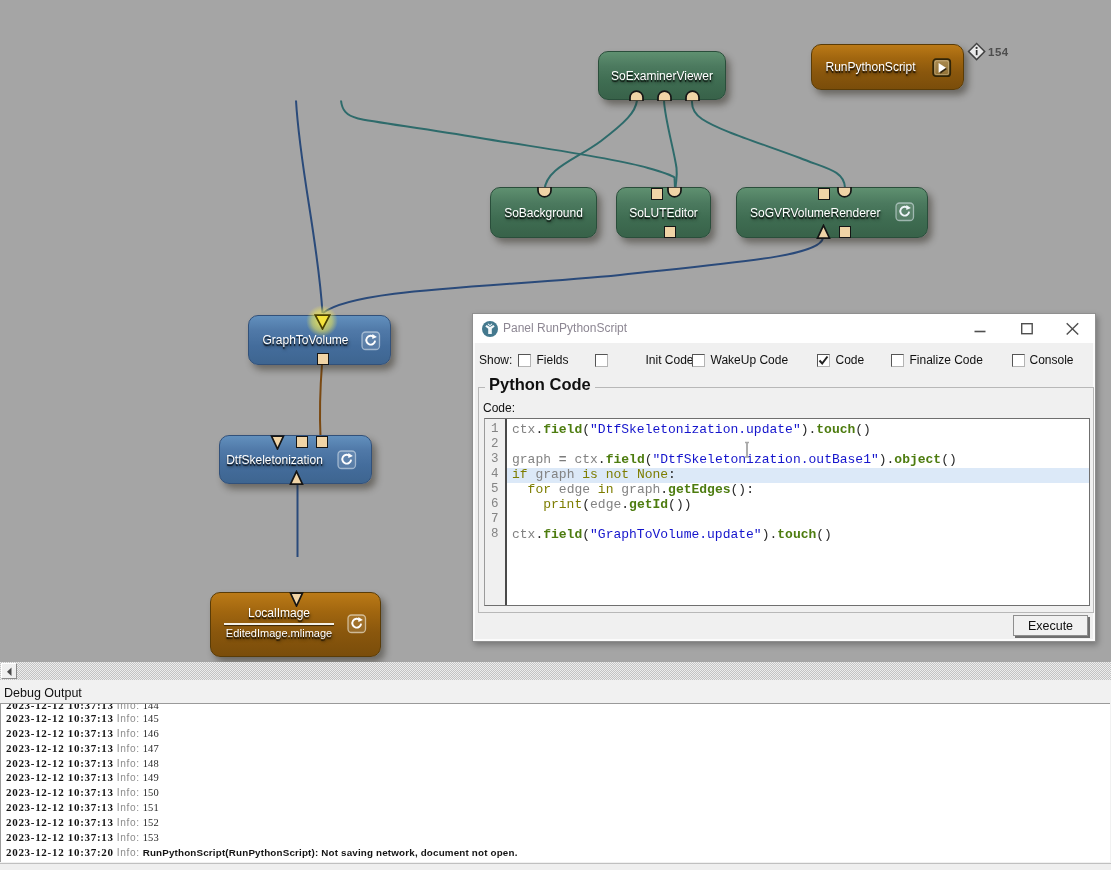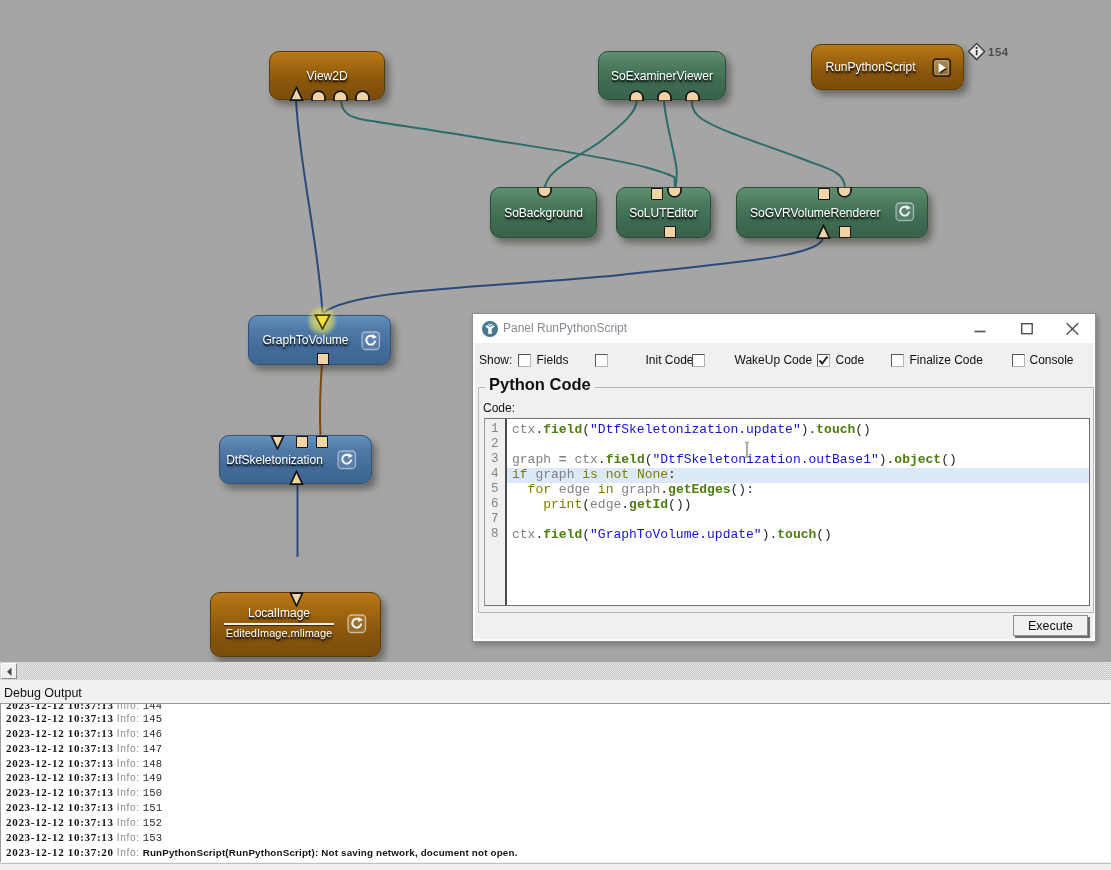--- a/index.html
+++ b/index.html
@@ -18,52 +18,38 @@
   #cbrow .cb{position:absolute;top:10.5px;width:11px;height:11px;background:#fff;border:1px solid;border-color:#555 #b4b4b4 #b4b4b4 #555;}
   #cbrow .lbl{position:absolute;top:10px;font-size:12px;color:#101010;}
   .k{color:#7d7d00;}
   .m{color:#4d7c0f;font-weight:bold;}
   .s{color:#1414cc;}
   .i{color:#828282;}
   .p{color:#2a2a2a;}
   .o{color:#7c7c7c;font-weight:bold;}
   .ts{font-weight:bold;letter-spacing:0.7px;color:#141414;font-size:11px;font-family:Liberation Serif, serif;}
   .in{color:#8c8c8c;font-size:10.2px;letter-spacing:0.6px;}
-  .num{font-family:Liberation Mono, monospace;color:#2a2a2a;font-size:10.5px;letter-spacing:0.2px;}
+  .num{font-family:Liberation Serif, serif;color:#2a2a2a;font-size:10.5px;letter-spacing:0.2px;}
   .msg{font-weight:bold;color:#141414;font-size:9.8px;letter-spacing:0.18px;}
 </style>
 </head>
 <body>
 <div id="canvas">
 
   <svg id="wires" width="1111" height="870" style="position:absolute;left:0;top:0" fill="none">
     <path d="M296,100.5 C300,170 318,240 322.5,313" stroke="#2a4a7a" stroke-width="2"></path>
     <path d="M823,238 C820,256 740,262 620,275 C500,287 355,288 323,313" stroke="#2a4a7a" stroke-width="2"></path>
     <path d="M297.5,484 L297.5,557" stroke="#2a4a7a" stroke-width="2"></path>
     <path d="M322,364 C320,390 319.5,415 320.5,437" stroke="#7a4912" stroke-width="2"></path>
     <path d="M341,100.5 C342,110 346,115.5 358,118.5 C372,121.8 420,128 480,138 C540,148 610,157 648,168 C664,172.5 671,174.5 674.5,177.5 L675,188.5" stroke="#2e6b6b" stroke-width="2"></path>
     <path d="M637,100.5 C635.5,112 626,122 601,141 C577,159 546,168 544.5,190" stroke="#2e6b6b" stroke-width="2"></path>
     <path d="M664,100.5 C665,120 674,150 676.5,168 C677.5,177 676,180 675.5,188.5" stroke="#2e6b6b" stroke-width="2"></path>
     <path d="M692,100.5 C691.5,108 694,113.5 702,119 C720,131 760,143 800,158 C824,168 844.5,170 845,188" stroke="#2e6b6b" stroke-width="2"></path>
   </svg>
 
-  <div class="node orange" style="left:269px;top:51px;width:116px;height:49px;box-sizing:border-box;">View2D
-    <svg class="conn" style="left:19px;bottom:-2px" width="15" height="15">
-        <path d="M1.5,14.2 L7.5,1.4 L13.5,14.2 Z" fill="#f0d4a6" stroke="#151515" stroke-width="1.7"></path>
-      </svg>
-    <svg class="conn" style="left:41px;bottom:-2px" width="15" height="11">
-        <path d="M1,11 L1,7.6 A6.5,6.5 0 0 1 14,7.6 L14,11 Z" fill="#f0d4a6" stroke="#151515" stroke-width="1.7"></path>
-      </svg>
-    <svg class="conn" style="left:63px;bottom:-2px" width="15" height="11">
-        <path d="M1,11 L1,7.6 A6.5,6.5 0 0 1 14,7.6 L14,11 Z" fill="#f0d4a6" stroke="#151515" stroke-width="1.7"></path>
-      </svg>
-    <svg class="conn" style="left:84.5px;bottom:-2px" width="15" height="11">
-        <path d="M1,11 L1,7.6 A6.5,6.5 0 0 1 14,7.6 L14,11 Z" fill="#f0d4a6" stroke="#151515" stroke-width="1.7"></path>
-      </svg>
-  </div>
 
   <div class="node green" style="left:598px;top:51px;width:128px;height:49px;box-sizing:border-box;">SoExaminerViewer
     <svg class="conn" style="left:30px;bottom:-2px" width="15" height="11">
         <path d="M1,11 L1,7.6 A6.5,6.5 0 0 1 14,7.6 L14,11 Z" fill="#f0d4a6" stroke="#151515" stroke-width="1.7"></path>
       </svg>
     <svg class="conn" style="left:58px;bottom:-2px" width="15" height="11">
         <path d="M1,11 L1,7.6 A6.5,6.5 0 0 1 14,7.6 L14,11 Z" fill="#f0d4a6" stroke="#151515" stroke-width="1.7"></path>
       </svg>
     <svg class="conn" style="left:86px;bottom:-2px" width="15" height="11">
         <path d="M1,11 L1,7.6 A6.5,6.5 0 0 1 14,7.6 L14,11 Z" fill="#f0d4a6" stroke="#151515" stroke-width="1.7"></path>
@@ -187,21 +173,21 @@
         </svg>
     </div>
 
     <div id="cbrow">
       <span class="lbl" style="left:6px;">Show:</span>
       <span class="cb" style="left:45px;"></span>
         <span class="lbl" style="left:63.5px;">Fields</span>
       <span class="cb" style="left:121.5px;"></span>
         <span class="lbl" style="left:140.5px;padding-left:32px;">Init Code</span>
       <span class="cb" style="left:218.5px;"></span>
-        <span class="lbl" style="left:237.5px;margin-left:24px;">WakeUp Code</span>
+        <span class="lbl" style="left:237.5px;">WakeUp Code</span>
       <span class="cb" style="left:343.5px;">
           <svg width="11" height="11">
             <path d="M1.5,5.5 L4.2,8.5 L9.5,1.5" stroke="#222" stroke-width="2" fill="none"></path>
           </svg>
         </span>
         <span class="lbl" style="left:362.5px;">Code</span>
       <span class="cb" style="left:418px;"></span>
         <span class="lbl" style="left:436.5px;">Finalize Code</span>
       <span class="cb" style="left:538.5px;"></span>
         <span class="lbl" style="left:556.5px;">Console</span>

